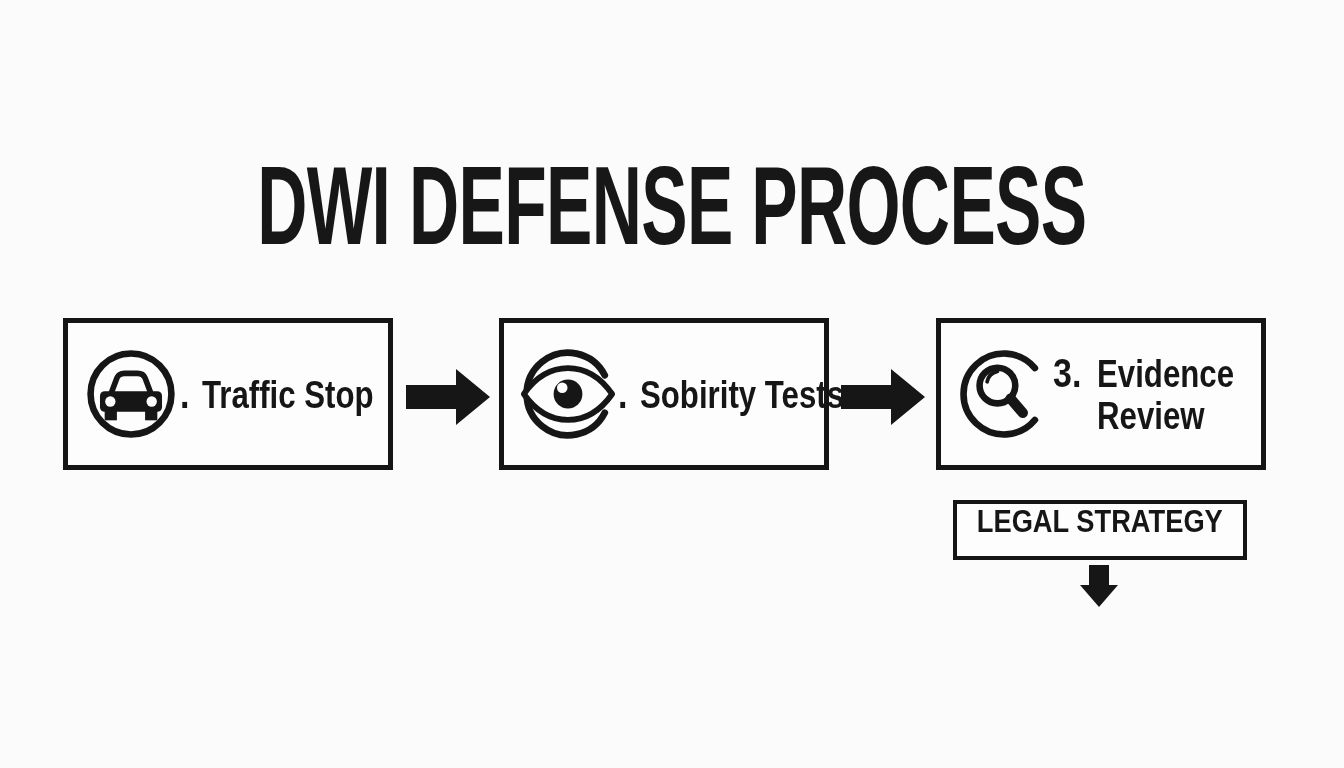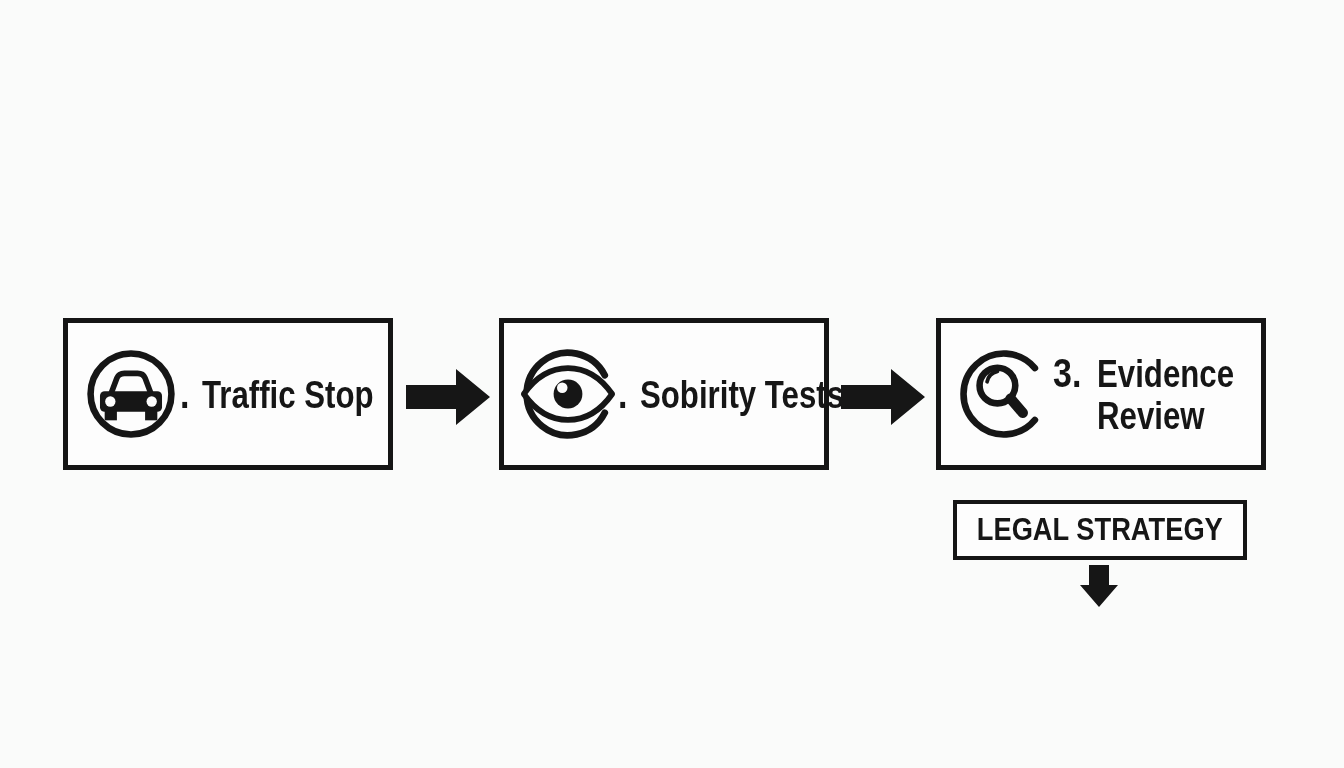--- a/index.html
+++ b/index.html
@@ -37,32 +37,35 @@
   .label.wrap{white-space:normal;width:180px;}
   
   .arrow-right{position:absolute;top:369px;}
   .arrow-right-1{left:406px;}
   .arrow-right-2{left:841px;}
   .arrow-down{position:absolute;left:1080px;top:565px;}
   
   .outcome-box{
     position:absolute;left:953px;top:500px;width:294px;height:60px;box-sizing:border-box;
     border:4px solid #151515;background:#fdfdfd;
-    display:flex;align-items:center;justify-content:center;
+    display:flex;justify-content:center;
   }
   .outcome-label{
     font-weight:bold;font-size:31px;white-space:nowrap;
     transform:scaleX(0.88);transform-origin:center;letter-spacing:0;
   }
 </style>
 </head>
 <body>
 
 <div class="canvas">
 
+  <div class="title-wrap">
+    <div class="title">DWI DEFENSE PROCESS</div>
+  </div>
 
   <div class="step-box box-1">
     <svg class="icon" width="94" height="94" viewBox="0 0 100 100">
       <circle cx="50" cy="50" r="43" fill="#fdfdfd" stroke="#161616" stroke-width="7"></circle>
       <path d="M29,49 L35,33 Q37,28 43,28 L57,28 Q63,28 65,33 L71,49" fill="#fdfdfd" stroke="#161616" stroke-width="6" stroke-linejoin="round"></path>
       <rect x="17" y="47" width="66" height="22" rx="5" fill="#161616"></rect>
       <circle cx="28" cy="58" r="5.5" fill="#fdfdfd"></circle>
       <circle cx="72" cy="58" r="5.5" fill="#fdfdfd"></circle>
       <rect x="22" y="68" width="13" height="10" fill="#161616"></rect>
       <rect x="65" y="68" width="13" height="10" fill="#161616"></rect>

